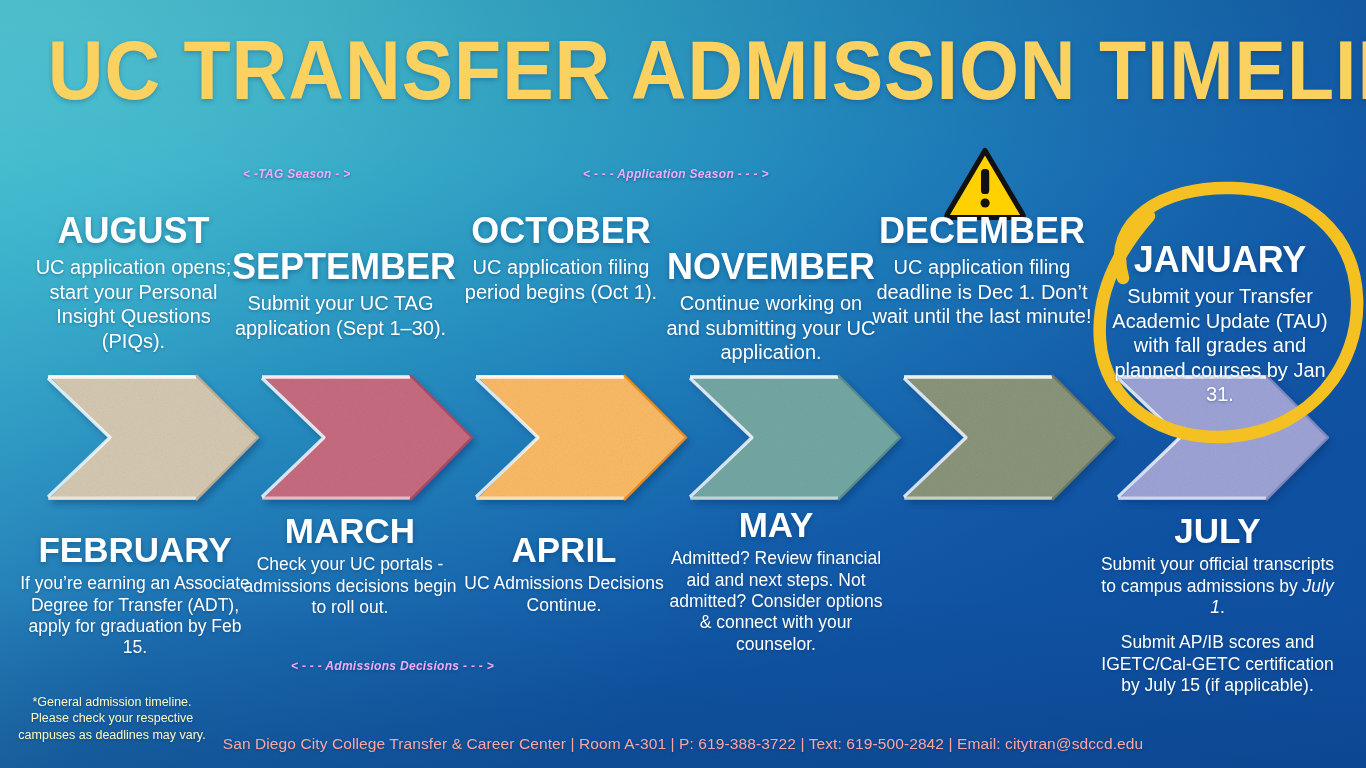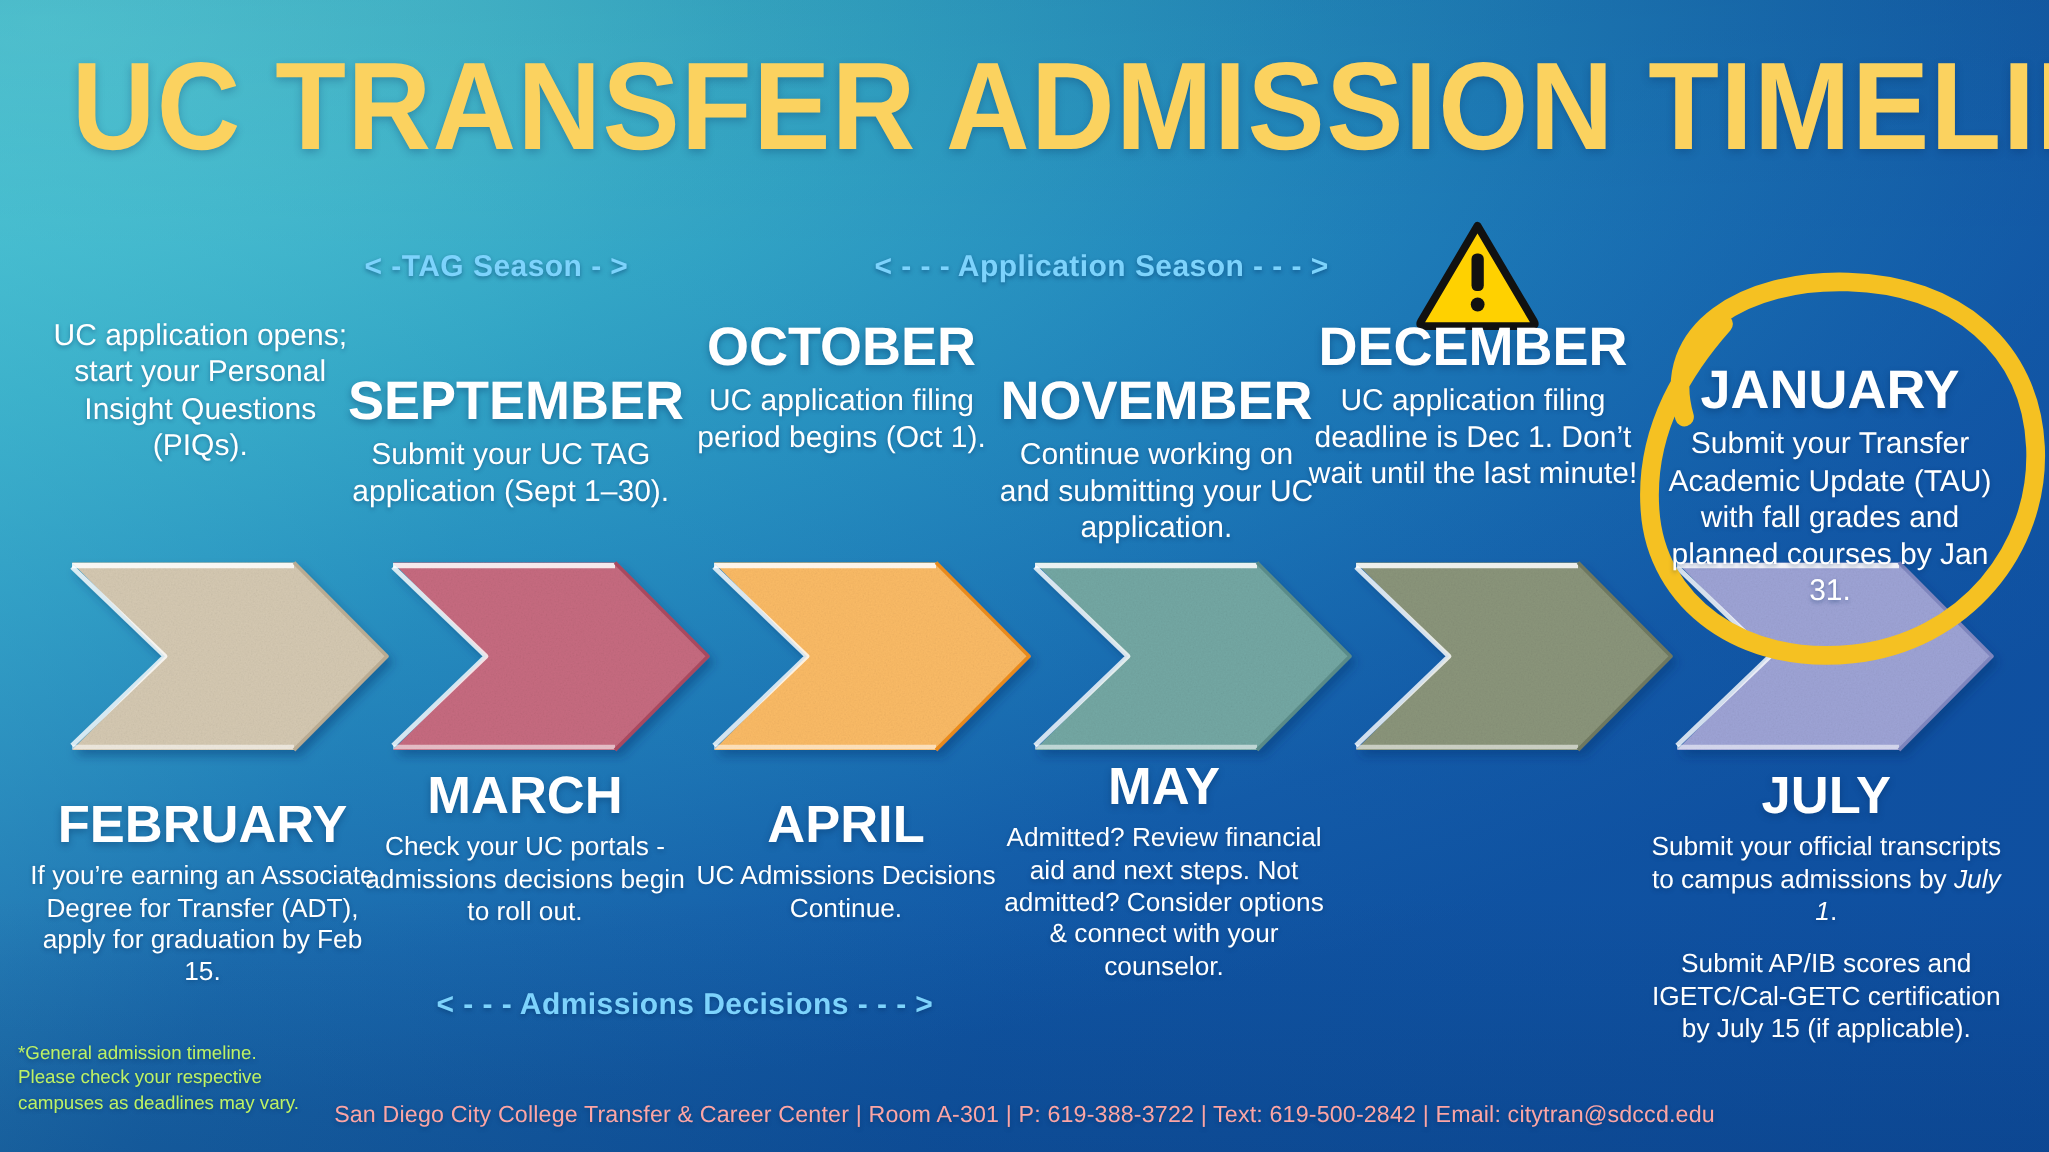--- a/index.html
+++ b/index.html
@@ -44,22 +44,22 @@
     font-family:"Liberation Sans Narrow","Liberation Sans","DejaVu Sans Condensed",sans-serif;
     font-weight:700;font-size:83px;line-height:86px;
     letter-spacing:1.0px;
     transform:scaleX(.93);transform-origin:50% 50%;
     text-shadow:0 2px 6px rgba(0,40,90,.28);
     white-space:nowrap;
   }
 
   
   .season{
-    position:absolute;color:#7dd3fc;font-weight:700;
-    font-size:20px;letter-spacing:.3px;white-space:nowrap;
+    position:absolute;color:#f0abfc;font-weight:700;font-style:italic;
+    font-size:12px;letter-spacing:.3px;white-space:nowrap;
     text-shadow:0 1px 3px rgba(3,45,95,.45);
   }
   #season-tag{left:243px;top:167px;}
   #season-app{left:583px;top:167px;}
   #season-adm{left:291px;top:659px;}
 
   
   .month{position:absolute;text-align:center;}
   .month .mname{
     color:#ffffff;font-weight:700;line-height:1.04;
@@ -98,22 +98,22 @@
   #chevrons{position:absolute;left:0;top:0;width:1366px;height:768px;}
 
   
   #warn{position:absolute;left:944px;top:146px;width:82px;height:74px;}
 
   
   #circle{position:absolute;left:1086px;top:180px;width:282px;height:266px;}
 
   
   #footnote{
-    position:absolute;left:12px;top:694px;width:200px;
-    color:#bef264;font-size:12.5px;line-height:1.30;font-weight:400;
+    position:absolute;left:12px;top:694px;width:200px;text-align:center;
+    color:#fef9c3;font-size:12.5px;line-height:1.30;font-weight:400;
     text-shadow:0 1px 3px rgba(3,45,95,.45);
   }
   #footer{
     position:absolute;left:0;right:0;top:735px;text-align:center;
     color:#fca5a5;font-size:15.5px;font-weight:400;letter-spacing:.1px;
     text-shadow:0 1px 3px rgba(3,45,95,.45);white-space:nowrap;
   }
 </style>
 </head>
 <body>
@@ -199,20 +199,21 @@
     <circle cx="41.1" cy="57" r="4.6" fill="#111111"></circle>
   </svg>
 
   <svg id="circle" viewBox="0 0 282 266">
     <path d="M37 98 C20 40 78 6 146 8 C218 10 268 52 271 118
              C274 186 224 248 149 256 C76 264 18 222 14 160
              C10 104 40 62 63 36" fill="none" stroke="#f5c122" stroke-width="12.5" stroke-linecap="round"></path>
   </svg>
 
   <div class="month top" id="m-aug">
+    <div class="mname">AUGUST</div>
     <div class="mtext">UC application opens; start your Personal Insight Questions (PIQs).</div>
   </div>
   <div class="month top" id="m-sep">
     <div class="mname">SEPTEMBER</div>
     <div class="mtext">Submit your UC TAG application (Sept 1–30).</div>
   </div>
   <div class="month top" id="m-oct">
     <div class="mname">OCTOBER</div>
     <div class="mtext">UC application filing period begins (Oct 1).</div>
   </div>

